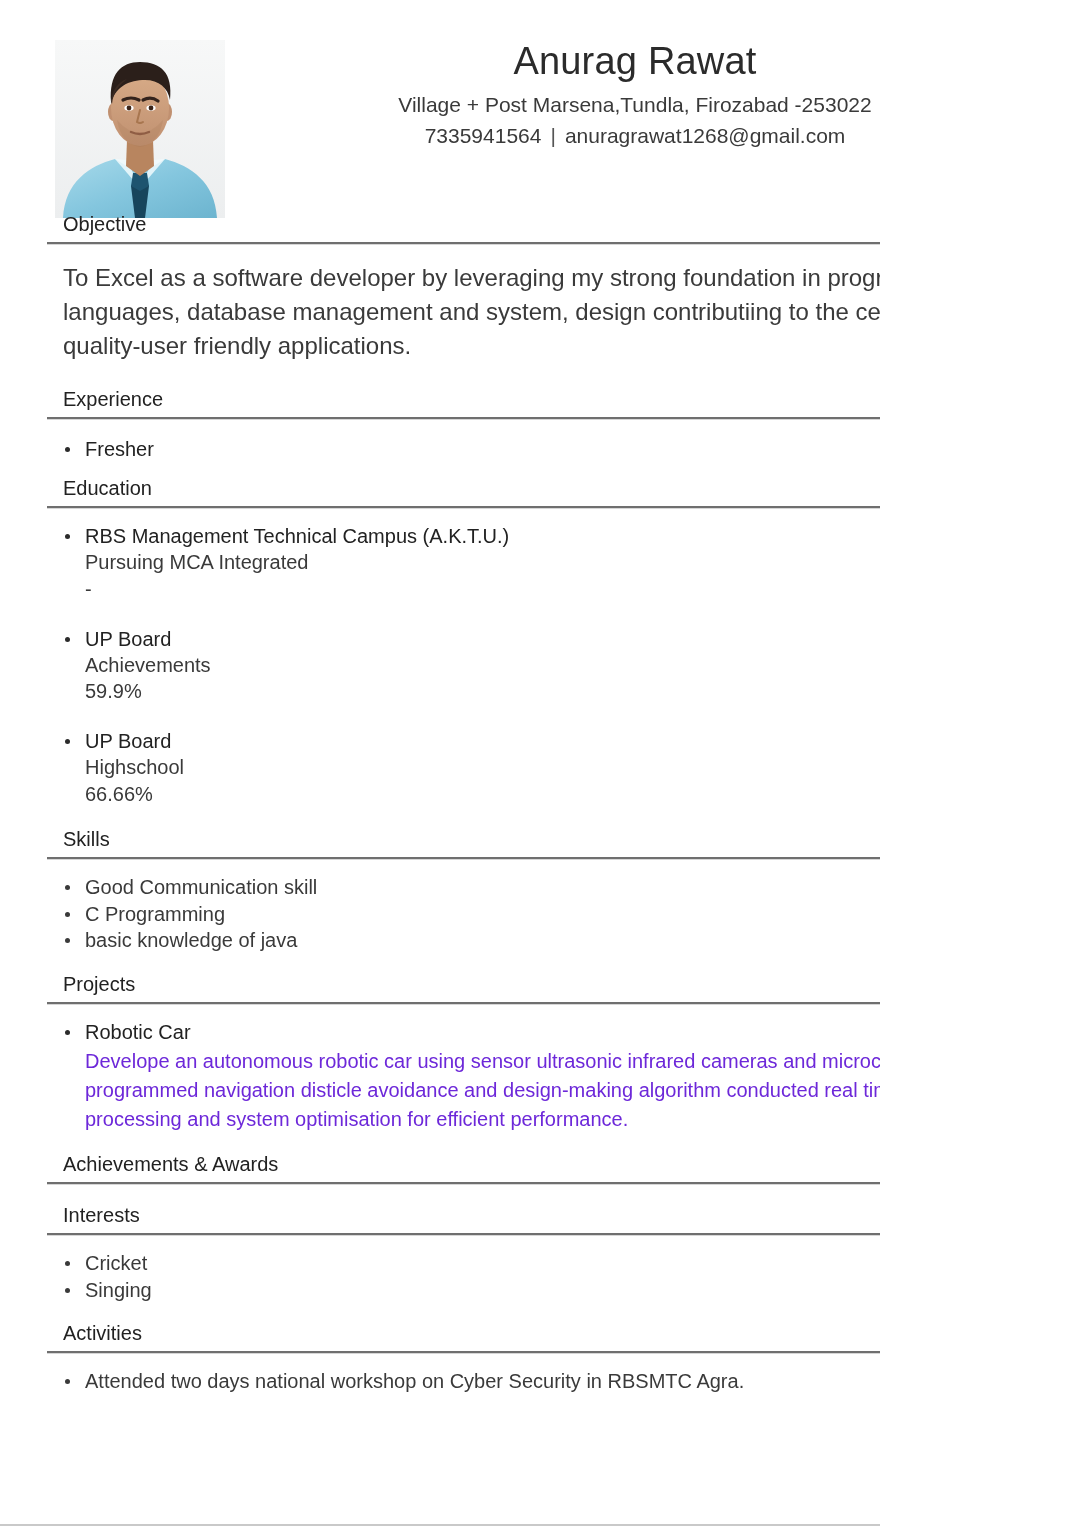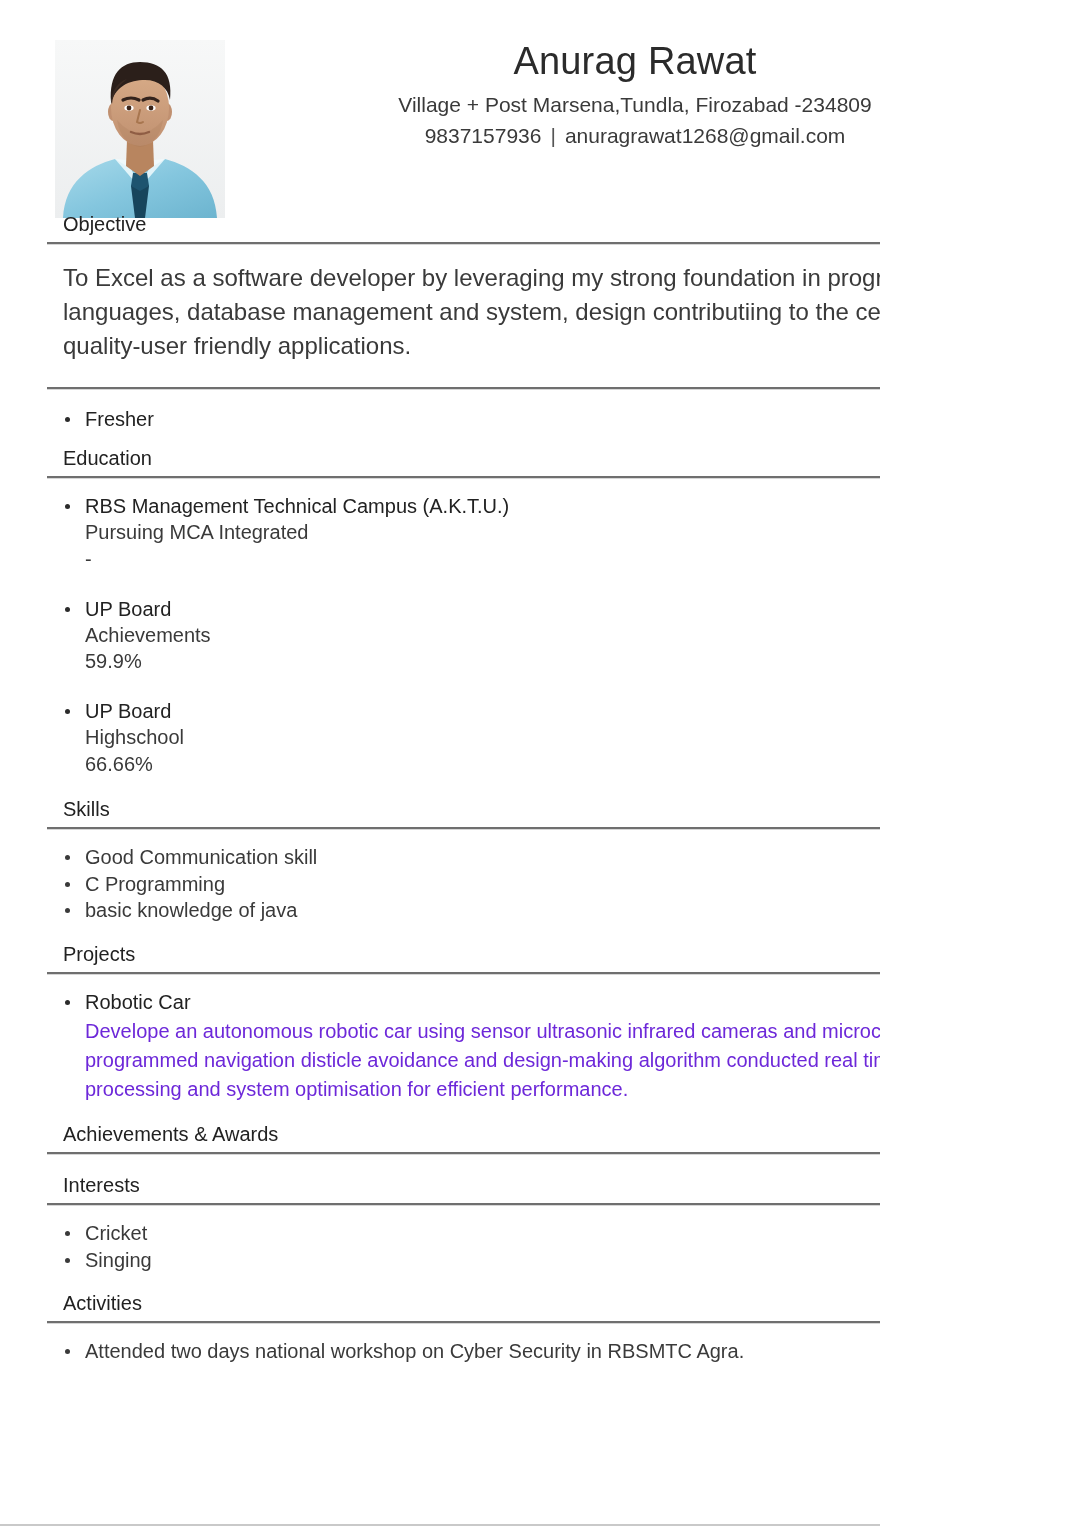--- a/index.html
+++ b/index.html
@@ -235,36 +235,37 @@
           <path d="M85 70 L82 82 q3 2 6 0" stroke="#a8764f" stroke-width="2" fill="none" stroke-linecap="round"></path>
 
           <path d="M76 92 q9 4 18 0" stroke="#8d5a42" stroke-width="2.4" fill="none" stroke-linecap="round"></path>
 
           <path d="M62 80 q23 26 46 0 q-4 24 -23 27 q-19 -3 -23 -27 Z" fill="#9a6f50" opacity="0.18"></path>
         </svg>
       </div>
 
       <div class="header-text">
         <div class="name">Anurag Rawat</div>
-        <div class="contact-line">Village + Post Marsena,Tundla, Firozabad -234809</div>
+        <div class="contact-line">Village + Post Marsena,Tundla, Firozabad -253022</div>
         <div class="contact-line">
-          <span>9837157936</span><span class="sep">|</span><span>anuragrawat1268@gmail.com</span>
+          <span>7335941564</span><span class="sep">|</span><span>anuragrawat1268@gmail.com</span>
         </div>
       </div>
     </div>
 
     <div class="section sec-objective">
       <div class="section-title">Objective</div>
       <div class="rule"></div>
       <div class="body-block">
         <p>To Excel as a software developer by leveraging my strong foundation in programming languages, database management and system, design contributiing to the certain of high- quality-user friendly applications.</p>
       </div>
     </div>
 
     <div class="section sec-experience">
+      <div class="section-title">Experience</div>
       <div class="rule"></div>
       <div class="exp-list">
         <div class="entry">
           <div class="entry-head">
             <span class="entry-title">Fresher</span>
             <span class="entry-date">-</span>
           </div>
         </div>
       </div>
     </div>

